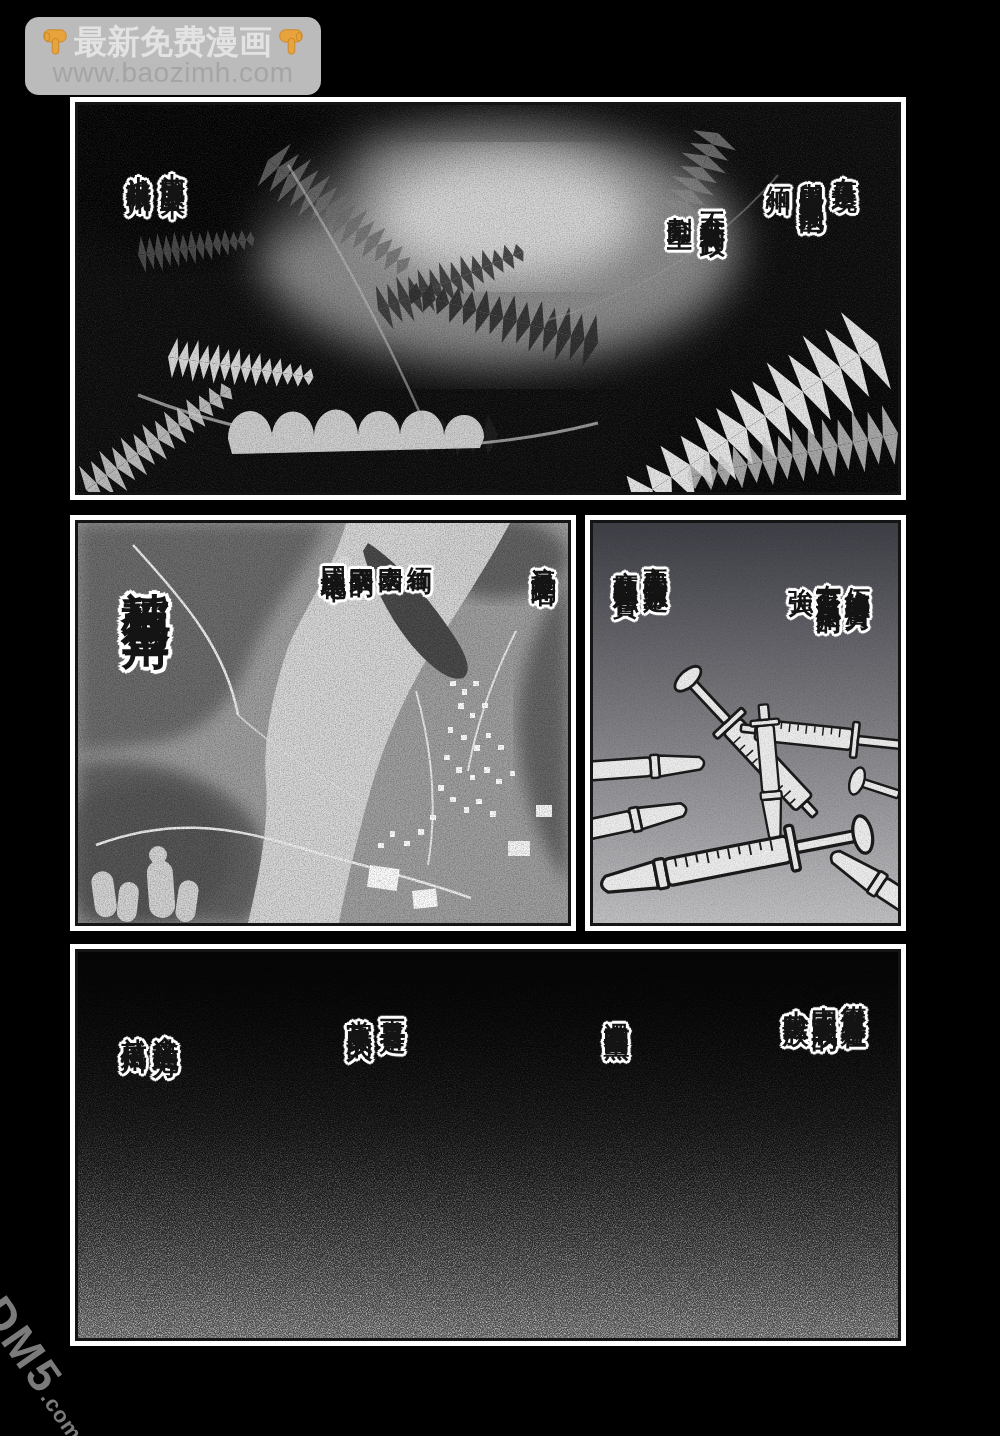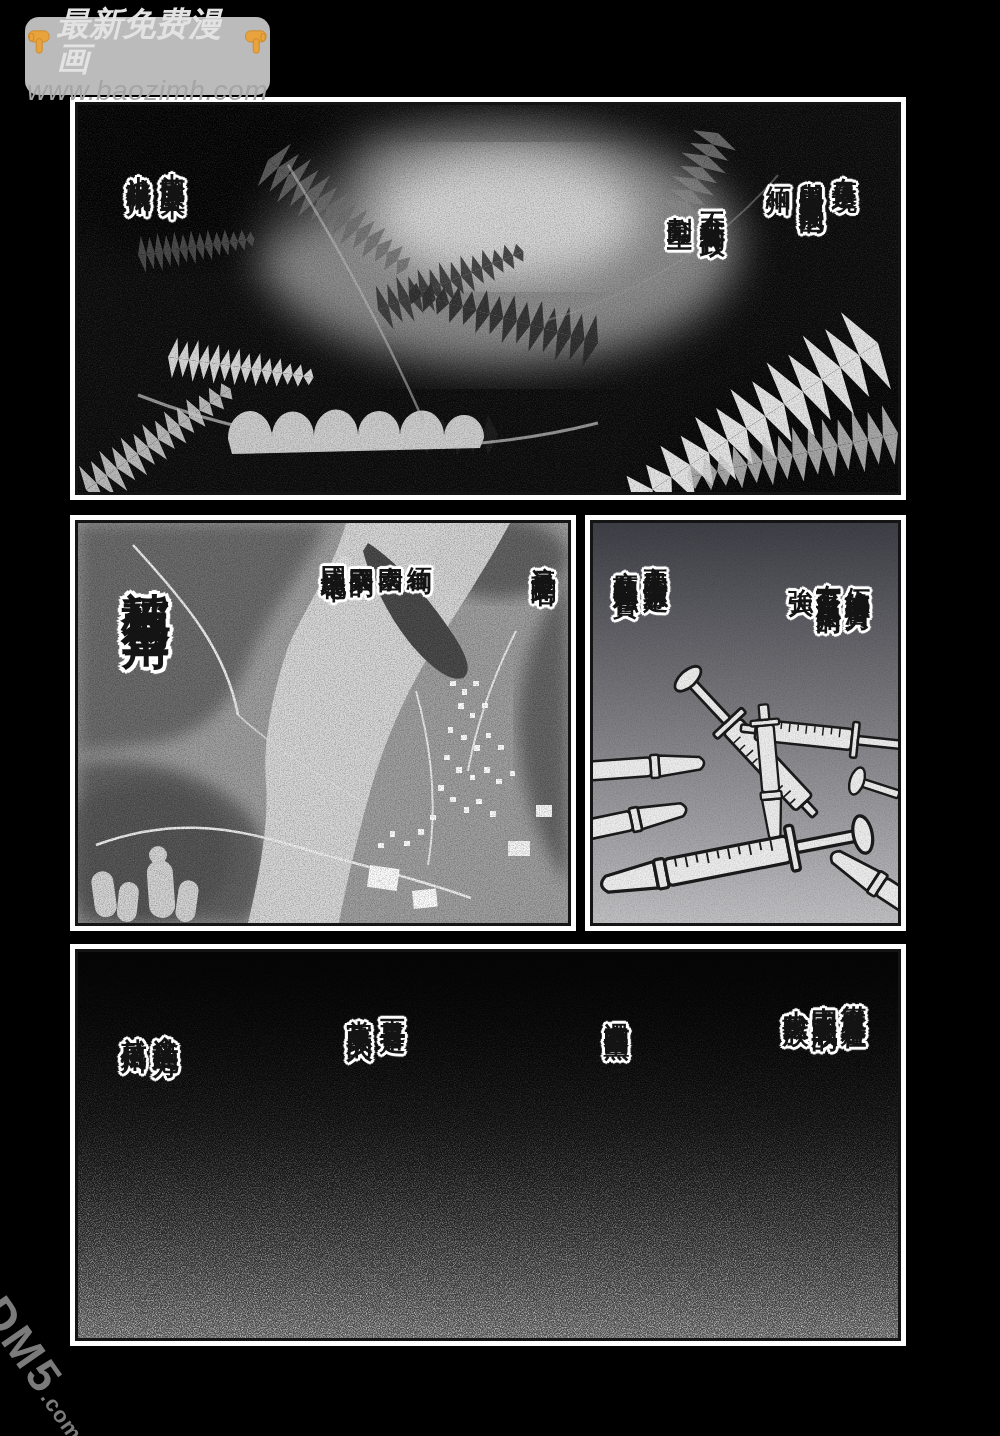--- a/index.html
+++ b/index.html
@@ -32,22 +32,22 @@
   .p2r4{left:271px;top:24px;} .p2r5{left:243px;top:24px;} .p2big{left:44px;top:29px;}
   
   .p3c1{left:252px;top:44px;} .p3c2{left:223px;top:42px;} .p3c3{left:195px;top:45px;}
   .p3c4{left:50px;top:24px;}  .p3c5{left:20px;top:28px;}
   
   .p4a1{left:763px;top:32px;} .p4a2{left:734px;top:35px;} .p4a3{left:705px;top:38px;}
   .p4b1{left:526px;top:50px;}
   .p4c1{left:302px;top:46px;} .p4c2{left:269px;top:48px;}
   .p4d1{left:75px;top:63px;}  .p4d2{left:43px;top:66px;}
   
-  .wm-top{position:absolute;left:25px;top:17px;width:245px;height:78px;background:rgba(203,203,203,.92);
-          border-radius:14px;z-index:20;display:flex;flex-direction:column;align-items:center;justify-content:center;font-style:italic;}
+  .wm-top{position:absolute;left:25px;top:17px;width:296px;height:78px;background:rgba(203,203,203,.92);
+          border-radius:14px;z-index:20;display:flex;flex-direction:column;align-items:center;justify-content:center;}
   .wm-line1{display:flex;align-items:center;gap:4px;font-size:33px;font-weight:600;color:#e3e3e3;line-height:1.05;}
   .wm-line2{font-size:28px;color:#a5a5a5;line-height:1.0;letter-spacing:.5px;}
   .hand{width:30px;height:30px;display:block;}
   
   .wm-dm5{position:absolute;left:14px;top:1286px;transform:rotate(55deg);transform-origin:0 0;
           color:#8d8d8d;opacity:.88;z-index:20;white-space:nowrap;}
   .wm-dm5 .main{font-size:46px;font-weight:700;letter-spacing:3px;}
   .wm-dm5 .suffix{font-size:22px;font-weight:600;letter-spacing:1px;}
 </style>
 </head>

